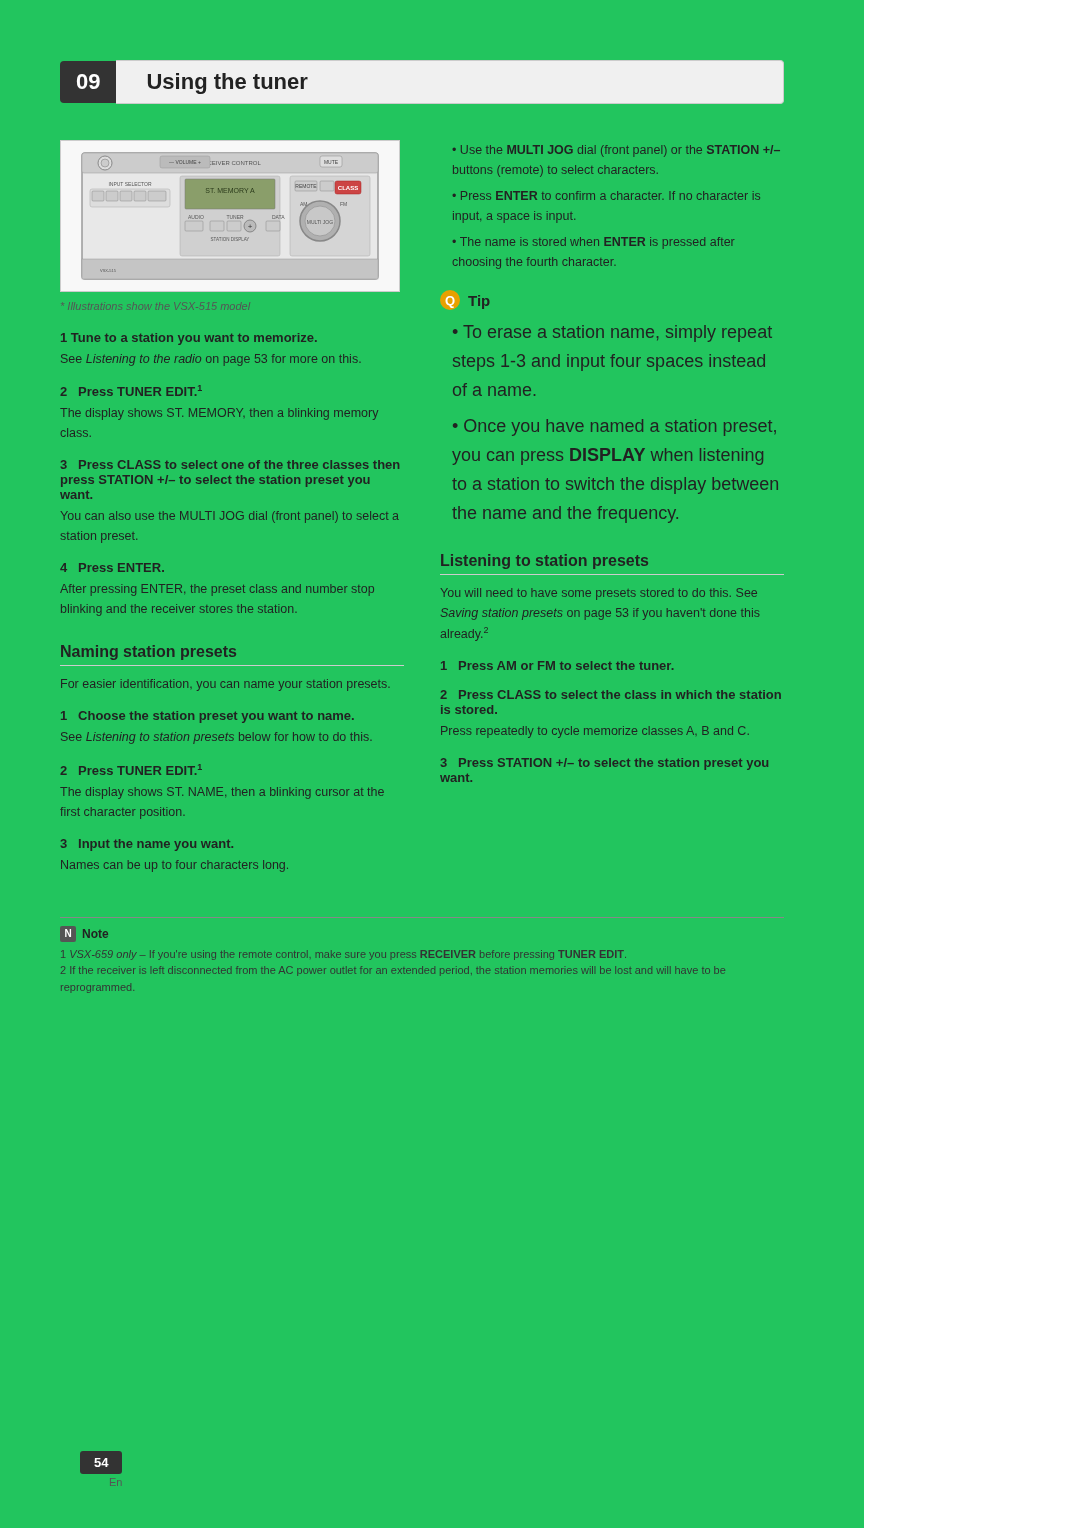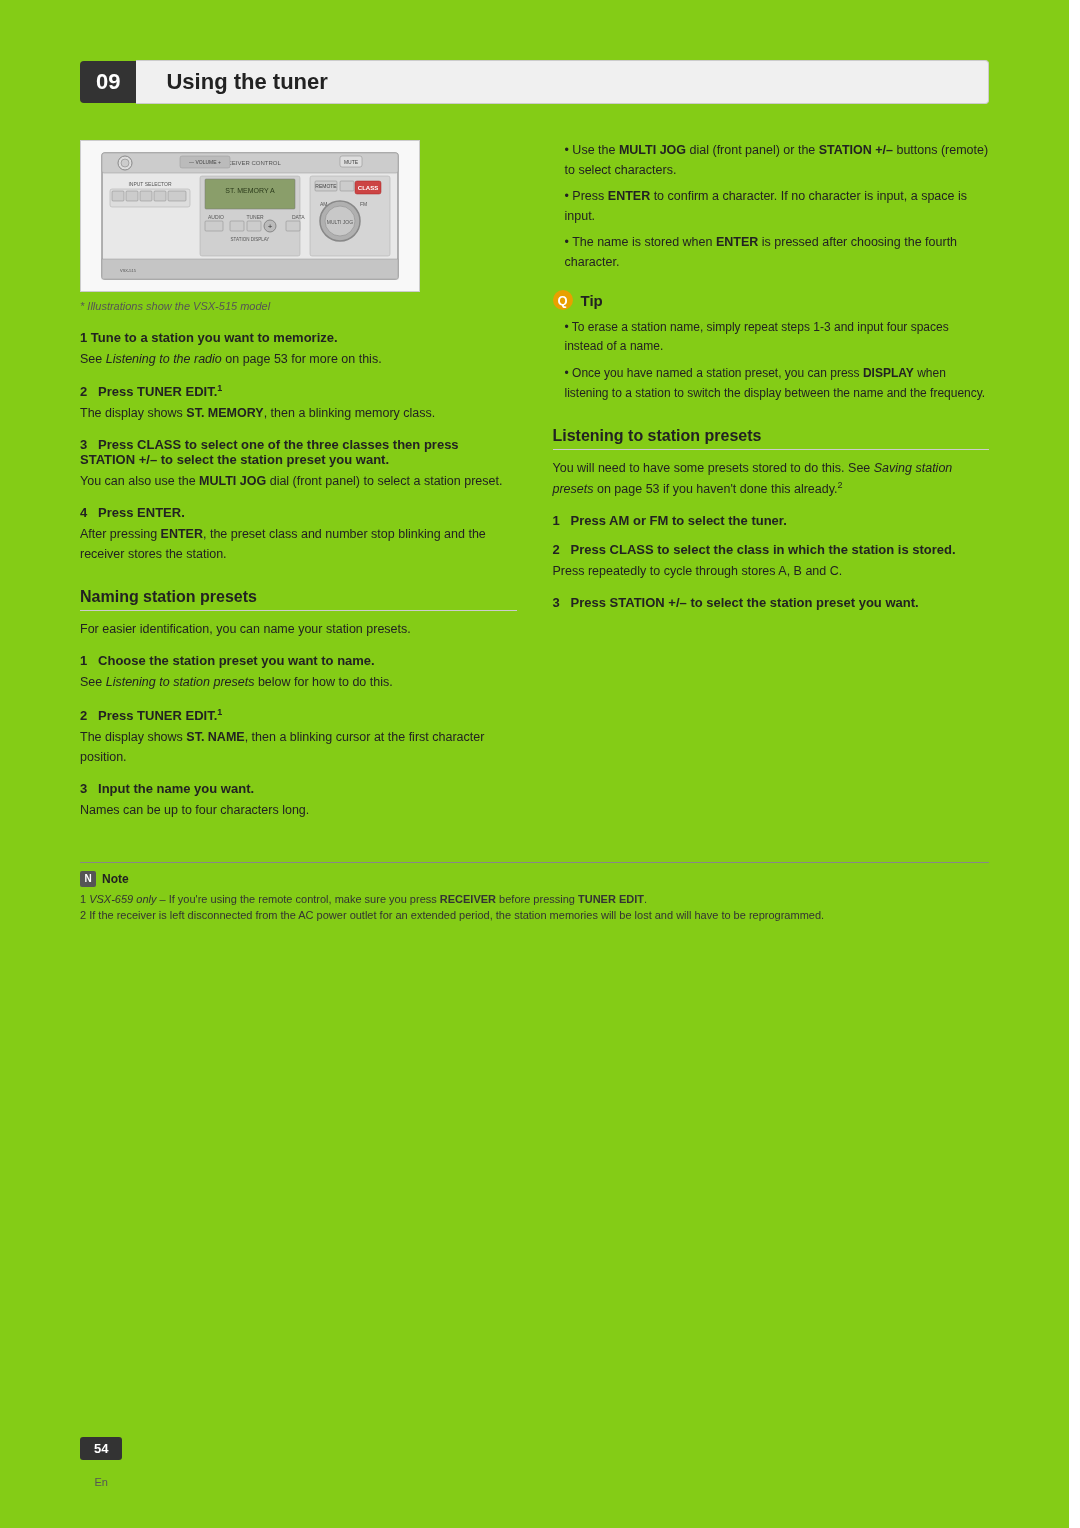--- a/index.html
+++ b/index.html
@@ -6,24 +6,24 @@
     body {
       background: #fff;
       font-family: Arial, Helvetica, sans-serif;
       width: 1080px;
       min-height: 1528px;
       position: relative;
       color: #222;
     }
 
     .page-container {
-      width: 1069px;
+      width: 864px;
       min-height: 1528px;
-      background: #84cc16;
-      padding: 60px 80px 60px 80px;
+      background: #22c55e;
+      padding: 60px 80px 60px 60px;
       position: relative;
     }
 
     
     .chapter-header {
       display: flex;
       align-items: center;
       margin-bottom: 36px;
     }
 
@@ -109,21 +109,21 @@
       font-size: 12.5px;
       line-height: 1.6;
       margin-bottom: 6px;
     }
 
     .step-text em {
       font-style: italic;
     }
 
     .step-text strong {
-      font-weight: bold;
+      font-weight: normal;
       text-align: center;
     }
 
     
     .section-heading {
       font-size: 16px;
       font-weight: bold;
       margin-top: 24px;
       margin-bottom: 8px;
       border-bottom: 1px solid #ccc;
@@ -151,21 +151,21 @@
       display: inline-flex;
       align-items: center;
       justify-content: center;
       color: #fff;
       font-size: 13px;
       font-weight: bold;
       margin-right: 8px;
     }
 
     .tip-item {
-      font-size: 12px;
+      font-size: 18px;
       line-height: 1.6;
       margin-bottom: 8px;
       padding-left: 12px;
     }
 
     .tip-item::before {
       content: "• ";
     }
 
     
@@ -229,22 +229,22 @@
       font-weight: bold;
       padding: 4px 14px;
       border-radius: 3px;
       display: inline-block;
     }
 
     .page-en {
       font-size: 11px;
       color: #555;
       display: block;
-      text-align: center;
-      margin-top: 16px;
+      text-align: right;
+      margin-top: 2px;
     }
 
     sup {
       font-size: 9px;
       vertical-align: super;
     }
   </style>
 </head>
 <body>
 
@@ -380,21 +380,21 @@
         <div class="tip-item">To erase a station name, simply repeat steps 1-3 and input four spaces instead of a name.</div>
         <div class="tip-item">Once you have named a station preset, you can press <strong>DISPLAY</strong> when listening to a station to switch the display between the name and the frequency.</div>
       </div>
 
       <div class="section-heading">Listening to station presets</div>
       <p class="step-text">You will need to have some presets stored to do this. See <em>Saving station presets</em> on page 53 if you haven't done this already.<sup>2</sup></p>
 
       <p class="step-heading"><strong>1&nbsp;&nbsp;&nbsp;Press AM or FM to select the tuner.</strong></p>
 
       <p class="step-heading"><strong>2&nbsp;&nbsp;&nbsp;Press CLASS to select the class in which the station is stored.</strong></p>
-      <p class="step-text">Press repeatedly to cycle through stores A, B and C.</p>
+      <p class="step-text">Press repeatedly to cycle memorize classes A, B and C.</p>
 
       <p class="step-heading"><strong>3&nbsp;&nbsp;&nbsp;Press STATION +/– to select the station preset you want.</strong></p>
 
     </div>
   </div>
 
   <div class="note-box">
     <div class="note-heading">
       <div class="note-icon">N</div>
       <span>Note</span>

